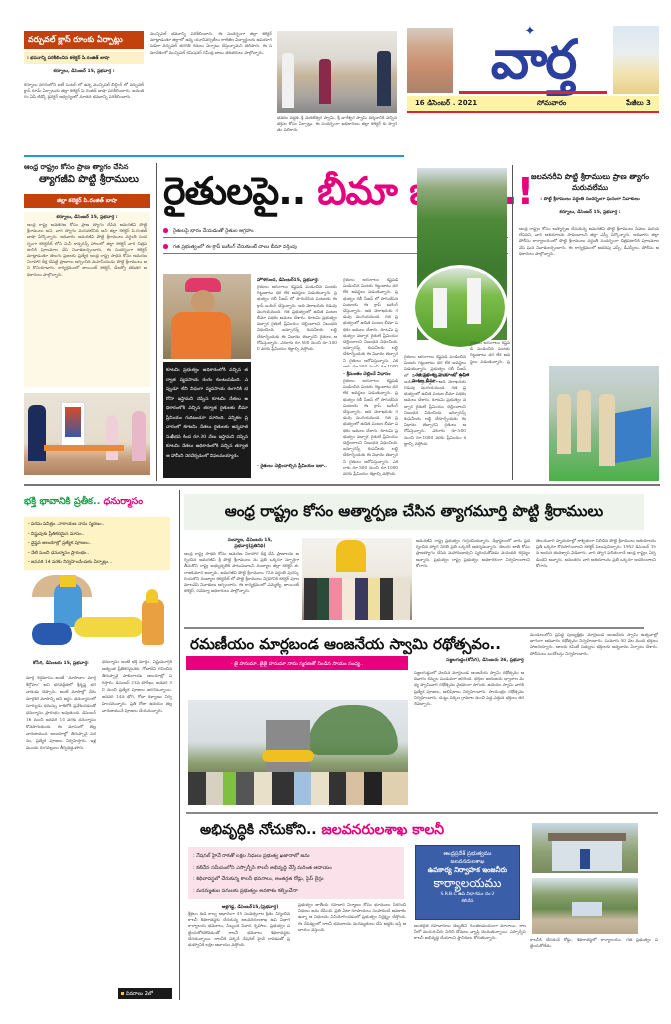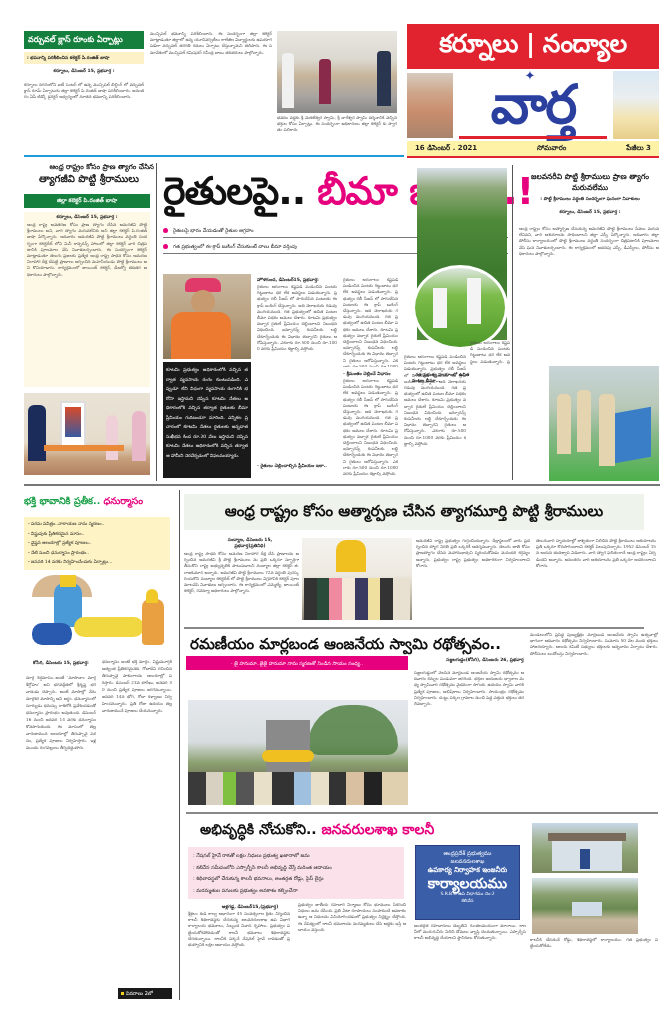--- a/index.html
+++ b/index.html
@@ -1,32 +1,29 @@
 <!DOCTYPE html>
 <html><head>
 <meta charset="utf-8">
 <style>
 *{box-sizing:border-box;margin:0;padding:0}
 body{width:671px;height:1024px;background:#fff;font-family:"DejaVu Sans",sans-serif;position:relative;overflow:hidden;color:#222}
 .abs{position:absolute}
 .txt{font-size:4.2px;line-height:6.2px;color:#555;text-align:justify;overflow:hidden;word-break:break-all}
-.hd-blue{background:#15803d;color:#fff;font-weight:bold}
+.hd-blue{background:#c2410c;color:#fff;font-weight:bold}
 .photo{overflow:hidden}
 .hr{height:2px;background:#777}
 .vr{width:1px;background:#555}
 .bul{font-size:5px;line-height:8px;color:#222}
 .bul .dot{display:inline-block;width:5px;height:5px;border-radius:50%;background:#e6007e;margin-right:5px;vertical-align:middle}
 </style>
 </head>
 <body>
 
 <div class="abs" style="left:407px;top:24px;width:252px;height:135px;">
-  <div style="background:#e0232e;height:45px;display:flex;align-items:center;justify-content:center;">
-    <span style="color:#fff;font-weight:bold;font-size:25px;letter-spacing:-0.5px;">కర్నూలు | నంద్యాల</span>
-  </div>
   <div style="position:relative;height:72px;background:#fff;">
     <div style="position:absolute;left:0;top:4px;width:46px;height:65px;background:linear-gradient(180deg,#d6ccc0 0%,#cfa68a 30%,#c98d6e 60%,#a9836c 100%);"></div>
     <div style="position:absolute;right:0;top:2px;width:46px;height:68px;background:linear-gradient(180deg,#dbe8f3 0%,#eaeef0 40%,#f3e3b0 70%,#e7cf8a 100%);"></div>
     <div style="position:absolute;left:110px;top:1px;width:26px;height:12px;color:#2a3f9e;font-size:13px;line-height:12px;text-align:center;">✦</div>
     <div style="position:absolute;left:50px;right:50px;top:6px;text-align:center;color:#2a3f9e;font-weight:bold;font-size:54px;line-height:60px;font-family:'DejaVu Sans',sans-serif;letter-spacing:-2px;">వార్త</div>
     <div style="position:absolute;left:52px;right:52px;bottom:2px;height:3px;background:#e0232e;"></div>
   </div>
   <div style="background:#fdf2a6;height:17px;display:flex;align-items:center;justify-content:space-between;padding:0 8px;font-size:7px;font-weight:bold;color:#222;border-bottom:2px solid #e0232e;">
     <span>16 డిసెంబర్ . 2021</span>
     <span>సోమవారం</span>
@@ -44,21 +41,21 @@
 <div class="abs txt" style="left:24px;top:82px;width:120px;height:66px;">కర్నూలు నగరంలోని ఐటీ సెంటర్ లో ఉన్న మున్సిపల్ బిల్డింగ్ లో వర్చువల్ క్లాస్ రూమ్ ఏర్పాటుకు జిల్లా కలెక్టర్ పి.రంజిత్ బాషా పరిశీలించారు. అనంతరం ఏపీ టిడ్కో డైరెక్టర్ ఆధ్వర్యంలో నూతన భవనాన్ని పరిశీలించారు.</div>
 <div class="abs txt" style="left:150px;top:31px;width:122px;height:117px;">మున్సిపల్ భవనాన్ని పరిశీలించారు. ఈ సందర్భంగా జిల్లా కలెక్టర్ మాట్లాడుతూ జిల్లాలో ఉన్న యూనివర్సిటీలు కాలేజీల విద్యార్థులకు ఉపయోగపడేలా వర్చువల్ తరగతి గదులు ఏర్పాటు చేస్తున్నామని తెలిపారు. ఈ సమావేశంలో మున్సిపల్ కమిషనర్ రవీంద్ర బాబు తదితరులు పాల్గొన్నారు.</div>
 <div class="abs photo" style="left:277px;top:31px;width:120px;height:82px;background:linear-gradient(180deg,#e8e6e0 0%,#dbd8d0 35%,#c7b49a 55%,#a8a4a0 80%,#888 100%);">
   <div style="position:absolute;left:42px;top:28px;width:12px;height:45px;background:#8a2a4a;border-radius:4px 4px 0 0;"></div>
   <div style="position:absolute;left:100px;top:20px;width:14px;height:55px;background:#2a3550;border-radius:4px 4px 0 0;"></div>
   <div style="position:absolute;left:5px;top:22px;width:12px;height:55px;background:#f0f0f0;border-radius:4px 4px 0 0;"></div>
 </div>
 <div class="abs txt" style="left:277px;top:115px;width:120px;height:33px;">భవనం వద్దకు శ్రీ వెంకటేశ్వర స్వామి, శ్రీ నాగేశ్వర స్వామి దర్శనానికి వచ్చిన భక్తుల కోసం ఏర్పాట్లు. ఈ సందర్భంగా అధికారులు జిల్లా కలెక్టర్ కు స్వాగతం పలికారు.</div>
 <div class="abs" style="left:24px;top:155px;width:380px;height:2px;background:#1e9ad6;"></div>
 
-<div class="abs" style="left:24px;top:163px;width:130px;text-align:right;font-size:7px;font-weight:bold;">ఆంధ్ర రాష్ట్రం కోసం ప్రాణ త్యాగం చేసిన</div>
+<div class="abs" style="left:24px;top:163px;width:130px;text-align:left;font-size:7px;font-weight:bold;">ఆంధ్ర రాష్ట్రం కోసం ప్రాణ త్యాగం చేసిన</div>
 <div class="abs" style="left:24px;top:173px;width:130px;text-align:center;font-size:10px;font-weight:bold;">త్యాగజీవి పొట్టి శ్రీరాములు</div>
 <div class="abs hd-blue" style="left:24px;top:194px;width:126px;height:14px;font-size:5.5px;display:flex;align-items:center;justify-content:center;">
   <span>జిల్లా కలెక్టర్ పి.రంజిత్ బాషా</span>
 </div>
 <div class="abs" style="left:24px;top:212px;width:126px;height:175px;background:#fdf9e6;"></div>
 <div class="abs" style="left:24px;top:214px;width:126px;text-align:center;font-size:4.5px;font-weight:bold;">కర్నూలు, డిసెంబర్ 15, ప్రభవార్త :</div>
 <div class="abs txt" style="left:27px;top:222px;width:120px;height:158px;">ఆంధ్ర రాష్ట్ర అవతరణ కోసం ప్రాణ త్యాగం చేసిన అమరజీవి పొట్టి శ్రీరాములు అని, వారి త్యాగం మరువలేనిది అని జిల్లా కలెక్టర్ పి.రంజిత్ బాషా పేర్కొన్నారు. ఆదివారం అమరజీవి పొట్టి శ్రీరాములు వర్ధంతి సందర్భంగా కలెక్టరేట్ లోని మినీ కాన్ఫరెన్స్ హాలులో జిల్లా కలెక్టర్ వారి చిత్రపటానికి పూలమాల వేసి నివాళులర్పించారు. ఈ సందర్భంగా కలెక్టర్ మాట్లాడుతూ తెలుగు ప్రజలకు ప్రత్యేక ఆంధ్ర రాష్ట్ర సాధన కోసం ఆమరణ నిరాహార దీక్ష చేపట్టి ప్రాణాలు అర్పించిన మహనీయుడు పొట్టి శ్రీరాములు అని కొనియాడారు. కార్యక్రమంలో జాయింట్ కలెక్టర్, డీఆర్వో తదితర అధికారులు పాల్గొన్నారు.</div>
 <div class="abs photo" style="left:24px;top:393px;width:126px;height:82px;background:linear-gradient(180deg,#e9e3d6 0%,#e6dccc 60%,#c7a07c 80%,#b08060 100%);">
   <div style="position:absolute;left:36px;top:8px;width:26px;height:48px;background:#fff;border:2px solid #ddd;"></div>
   <div style="position:absolute;left:41px;top:14px;width:16px;height:30px;background:linear-gradient(180deg,#d84a2a,#3a5aa0);"></div>
@@ -166,36 +163,36 @@
   <div style="position:absolute;left:78px;top:20px;width:44px;height:60px;background:#8a8a8a;"></div>
   <div style="position:absolute;left:74px;top:50px;width:52px;height:12px;background:#f0c020;border-radius:6px;"></div>
   <div style="position:absolute;left:0;top:72px;width:220px;height:33px;background:linear-gradient(90deg,#3a3a3a 0 8%,#d8d0c0 8% 16%,#80c040 16% 22%,#555 22% 30%,#e8e0c8 30% 38%,#333 38% 48%,#a0c0e0 48% 56%,#e8e0c8 56% 64%,#333 64% 72%,#d8c0a0 72% 80%,#222 80% 88%,#e0d0b0 88%);"></div>
 </div>
 <div class="abs txt" style="left:414px;top:670px;width:110px;height:140px;">సజ్జలగుడ్డంలో వెలసిన మార్లబండ ఆంజనేయ స్వామి రథోత్సవం ఆదివారం కన్నుల పండువగా జరిగింది. భక్తుల జయజయ ధ్వానాల మధ్య స్వామివారి రథోత్సవం వైభవంగా సాగింది. ఉదయం స్వామి వారికి ప్రత్యేక పూజలు, అభిషేకాలు నిర్వహించారు. సాయంత్రం రథోత్సవం నిర్వహించారు. చుట్టు పక్కల గ్రామాల నుంచి పెద్ద ఎత్తున భక్తులు తరలివచ్చారు.</div>
 <div class="abs txt" style="left:530px;top:632px;width:128px;height:178px;">మండలంలోని ప్రసిద్ధ పుణ్యక్షేత్రం మార్లబండ ఆంజనేయ స్వామి ఉత్సవాల్లో భాగంగా ఆదివారం రథోత్సవం నిర్వహించారు. సుమారు 50 వేల మంది భక్తులు హాజరయ్యారు. ఆలయ కమిటీ సభ్యులు భక్తులకు అన్నదానం ఏర్పాటు చేశారు. పోలీసులు బందోబస్తు నిర్వహించారు.</div>
 <div class="abs hr" style="left:186px;top:812px;width:472px;height:2px;background:#888;"></div>
 
 <div class="abs" style="left:200px;top:821px;width:330px;font-size:14px;font-weight:bold;white-space:nowrap;">
   <span style="color:#111;">అభివృద్ధికి నోచుకోని..</span>
-  <span style="color:#e6007e;">జనవరులశాఖ కాలనీ</span>
+  <span style="color:#e6007e;">జలవనరులశాఖ కాలనీ</span>
 </div>
 <div class="abs" style="left:188px;top:847px;width:216px;height:52px;background:#fbe2ea;padding:3px 5px;font-size:5px;line-height:11.5px;">
   <div>: నేషనల్ హైవే రాకతో లక్షల నిధులు ప్రభుత్వ ఖజానాలో జమ</div>
   <div>: కలివేన సమీపంలోని ఎస్సార్బీసి కాలనీ అభివృద్ధి చేస్తే మరింత ఆదాయం</div>
   <div>: శిథిలావస్థలో చేరుకున్న కాలనీ భవనాలు, అంతర్గత రోడ్లు, పైప్ లైన్లు</div>
   <div>: మరమ్మతుల పనులకు ప్రభుత్వం అవకాశం కల్పించేనా</div>
 </div>
 <div class="abs" style="left:200px;top:904px;width:100px;text-align:center;font-size:4.5px;font-weight:bold;line-height:6px;">ఆళ్లగడ్డ, డిసెంబర్15,(ప్రభవార్త)</div>
 <div class="abs txt" style="left:188px;top:911px;width:102px;height:100px;">శ్రీశైలం కుడి కాల్వ ఆధారంగా 45 సంవత్సరాల క్రితం నిర్మించిన కాలనీ శిథిలావస్థకు చేరుకున్న జలవనరులశాఖ ఉప విభాగ కార్యాలయ భవనాలు, సిబ్బంది నివాస గృహాలు. ప్రభుత్వం పట్టించుకోకపోవడంతో కాలనీ భవనాలు శిథిలావస్థకు చేరుకున్నాయి. కాలనీకి పక్కనే నేషనల్ హైవే రావడంతో ప్రభుత్వానికి లక్షల ఆదాయం వస్తోంది.</div>
 <div class="abs txt" style="left:298px;top:902px;width:108px;height:110px;">ప్రభుత్వం జాతీయ రహదారి నిర్మాణం కోసం భూములు సేకరించి నిధులు జమ చేసింది. ప్రతి ఏటా రూపాయలు సంపాదించే అవకాశం ఉన్నా ఆ నిధులను వినియోగించడంలో ప్రభుత్వం నిర్లక్ష్యం చేస్తోంది. ఈ నేపథ్యంలో కాలనీ భవనాలను మరమ్మతులు చేసి అద్దెకు ఇస్తే ఆదాయం వస్తుంది.</div>
 <div class="abs" style="left:415px;top:845px;width:105px;height:75px;background:#3a5ea8;color:#fff;text-align:center;padding-top:3px;border:1px solid #2a3f80;">
   <div style="font-size:5.5px;line-height:8px;">ఆంధ్రప్రదేశ్ ప్రభుత్వము</div>
   <div style="font-size:5.5px;line-height:8px;">జలవనరులశాఖ</div>
   <div style="font-size:7px;line-height:11px;font-weight:bold;">ఉపకార్య నిర్వాహక ఇంజనీరు</div>
-  <div style="font-size:14px;line-height:14px;font-weight:bold;">కార్యాలయము</div>
+  <div style="font-size:12px;line-height:14px;font-weight:normal;">కార్యాలయము</div>
   <div style="font-size:4.5px;line-height:7px;">S.R.B.C ఉప విభాగము నెం:2</div>
   <div style="font-size:4.5px;line-height:7px;">కలివేన</div>
 </div>
 <div class="abs txt" style="left:414px;top:923px;width:112px;height:90px;">అంతర్గత రహదారులు దెబ్బతిని గుంతలమయంగా మారాయి. కాలనీలో మురుగునీరు నిలిచి దోమలు వ్యాప్తి చెందుతున్నాయి. ఎస్సార్బీసి కాలనీ అభివృద్ధి చేయాలని స్థానికులు కోరుతున్నారు.</div>
 <div class="abs photo" style="left:532px;top:823px;width:106px;height:50px;background:linear-gradient(180deg,#c8d8e8 0%,#a8b8a0 30%,#8aa070 60%,#7a8a60 100%);">
   <div style="position:absolute;left:20px;top:16px;width:70px;height:32px;background:#d8e0e8;"></div>
   <div style="position:absolute;left:16px;top:10px;width:78px;height:8px;background:#7a6a5a;"></div>
   <div style="position:absolute;left:48px;top:26px;width:10px;height:20px;background:#2a4a8a;"></div>
 </div>
 <div class="abs photo" style="left:532px;top:878px;width:106px;height:56px;background:linear-gradient(180deg,#d8e4ec 0%,#8aa070 30%,#6a8a50 55%,#c8b8a0 75%,#b8a890 100%);">

